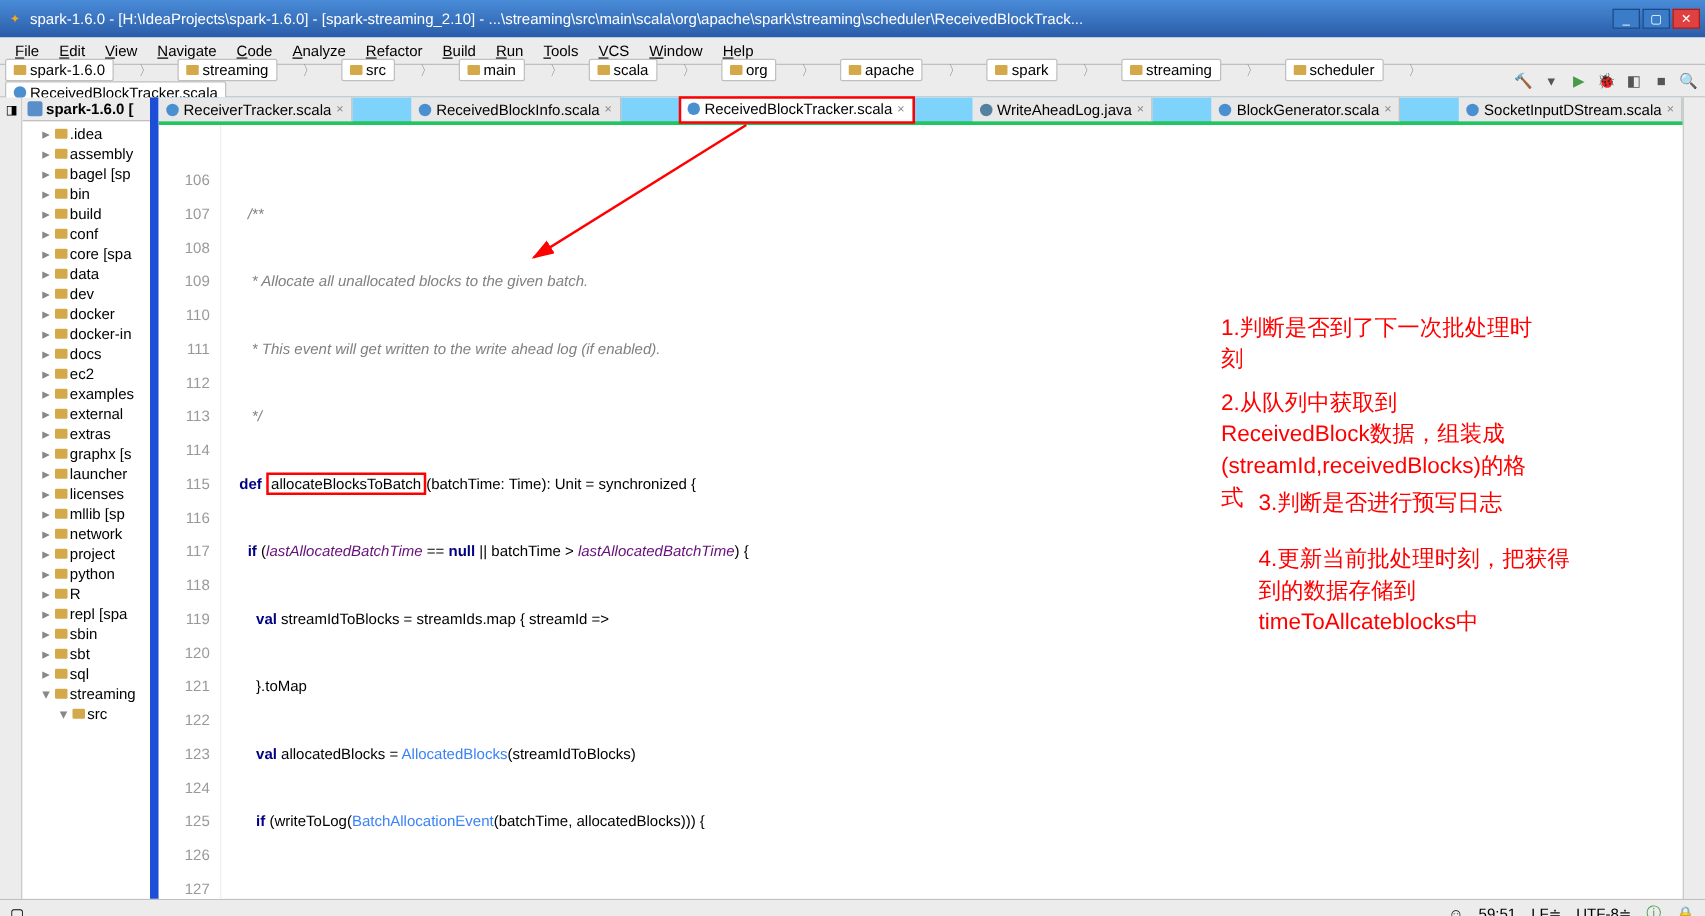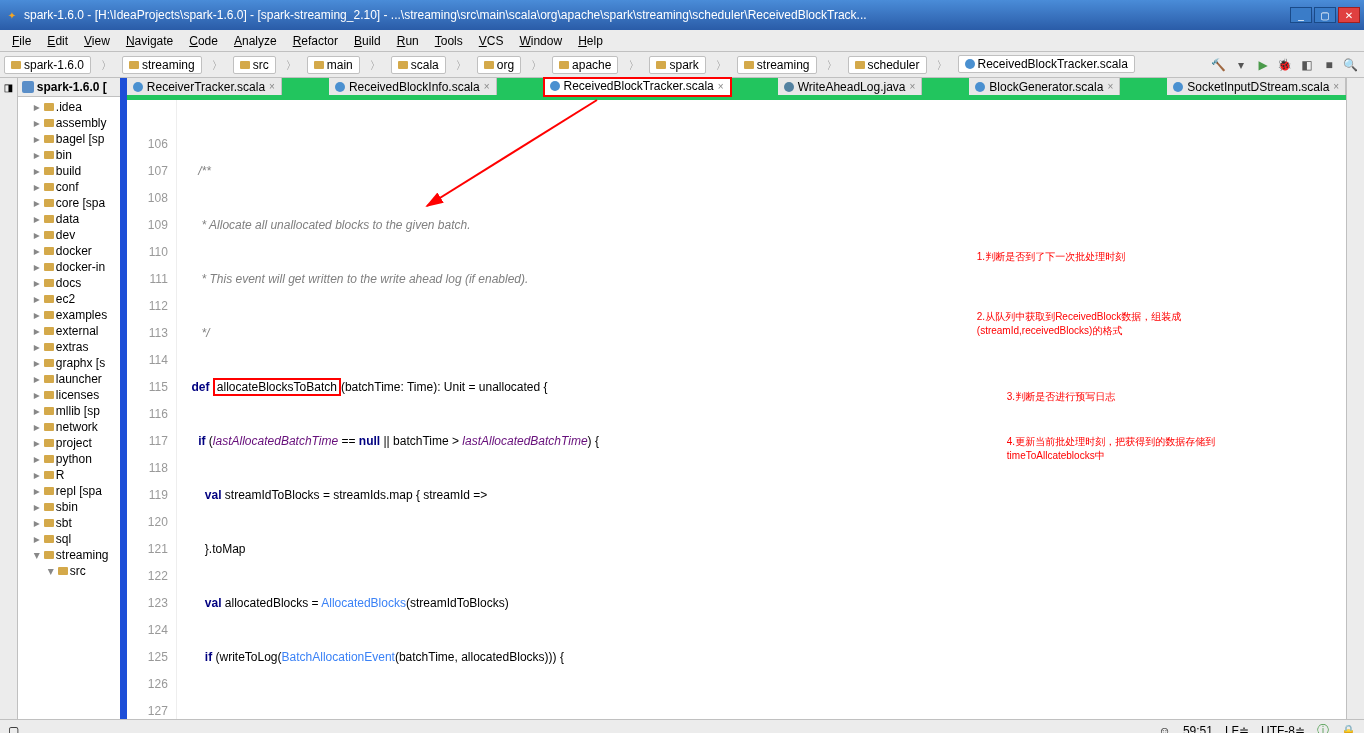--- a/index.html
+++ b/index.html
@@ -6,50 +6,50 @@
     body { background: #f0f0f0; overflow: hidden; height: 733px; width: 1364px; }
     .titlebar { background: linear-gradient(#4a8cd8, #2a5ca8); color: white; height: 30px; display: flex; align-items: center; padding: 0 4px; font-size: 12px; }
     .titlebar .icon { width: 16px; height: 16px; margin-right: 4px; display:inline-flex; align-items:center; justify-content:center; }
     .titlebar .spacer { flex: 1; }
     .win-btn { width: 22px; height: 16px; margin-left: 2px; display: inline-flex; align-items: center; justify-content: center; border: 1px solid #1a4a88; background: #3a7cc8; color:white; font-size:10px; }
     .win-btn.close { background: #e04040; border-color:#a02020; }
     .menubar { background: #ececec; height: 22px; display: flex; align-items: center; padding: 0 4px; border-bottom: 1px solid #c0c0c0; }
     .menubar span { padding: 2px 8px; cursor: default; }
     .menubar span u { text-decoration: underline; }
     .toolbar { background: #ececec; height: 26px; display: flex; align-items: center; padding: 0 4px; border-bottom: 1px solid #c0c0c0; gap: 2px; }
-    .crumb { display: inline-flex; align-items: center; background: #fff; border: 1px solid #c0c0c0; border-radius: 2px; padding: 1px 6px; margin-right: 10px; font-size: 11px; gap:3px; }
+    .crumb { display: inline-flex; align-items: center; background: #fff; border: 1px solid #c0c0c0; border-radius: 2px; padding: 1px 6px; margin-right: 20px; font-size: 11px; gap:3px; }
     .crumb.sep { background: transparent; border: none; color: #888; padding:1px 0; }
     .folder-icon { width:10px; height:8px; background:#d4a94a; display:inline-block; border-radius:1px; }
     .scala-icon { width:10px; height:10px; border-radius:50%; background:#4a90d0; display:inline-block; }
     .tool-icons { margin-left:auto; display:flex; gap:4px; }
     .tool-btn { width:18px; height:18px; display:inline-flex; align-items:center; justify-content:center; border:1px solid transparent; color:#555; }
     .main { display: flex; height: calc(733px - 22px - 22px - 26px - 22px); }
     .sidebar-left { width: 18px; background: #ececec; border-right: 1px solid #c0c0c0; display:flex; flex-direction:column; align-items:center; padding-top:4px; gap:4px; }
     .project-panel { width: 110px; background: #fff; border-right: 7px solid #1d4ed8; overflow:hidden; }
     .project-header { background: #ececec; border-bottom: 1px solid #c0c0c0; padding: 2px 4px; font-size: 11px; display:flex; align-items:center; gap:3px; }
     .tree { padding: 2px 0; font-size: 11px; }
     .tree-item { display: flex; align-items: center; padding: 1px 2px; white-space: nowrap; gap:2px; }
     .tree-item .arrow { width:10px; color:#888; display:inline-block; text-align:center; }
     .tree-item.l1 { padding-left: 14px; }
     .tree-item.l2 { padding-left: 28px; }
     .editor-area { flex: 1; display: flex; flex-direction: column; background: #fff; position:relative; }
-    .tabs { display: flex; background: #22c55e; border-bottom: 5px solid #22c55e; height:22px;gap:47px; }
+    .tabs { display: flex; background: #7dd3fc; border-bottom: 3px solid #22c55e; height:22px;gap:47px; }
     .tab { display: flex; align-items: center; padding: 2px 6px; border-right: 1px solid #c0c0c0; background: #e8e8e8; font-size: 11px; gap:4px; position:relative; }
     .tab.active { background: #fff; border-bottom: 2px solid #fff; margin-bottom:-1px; }
     .tab.highlighted { outline: 2px solid red; outline-offset:-1px; z-index:2; }
     .tab .close { color:#888; font-size:10px; cursor:pointer; }
     .code-area { flex: 1; display: flex; overflow: hidden; font-family: "Consolas", "Courier New", monospace; font-size: 14px; position:relative; }
     .gutter { width: 50px; text-align: right; padding: 4px 8px 4px 0; color: #999; background:#fff; line-height: 27px; border-right:1px solid #eee; }
     .code { flex: 1; padding: 4px 0 4px 8px; line-height: 27px; white-space: pre; position:relative; }
     .kw { color: #000080; font-weight: bold; }
     .comment { color: #808080; font-style: italic; }
     .ident { color: #660e7a; font-style: italic; }
     .ident2 { color: #3b82f6; }
     .method-highlight { border: 2px solid red; padding: 0 2px; }
-    .annotation { position: absolute; color: red; font-family: "SimSun", sans-serif; font-size: 10px; white-space:normal; width:260px; line-height:1.4; }
+    .annotation { position: absolute; color: red; font-family: "SimSun", sans-serif; font-size: 18px; white-space:normal; width:260px; line-height:1.4; }
     .arrow-svg { position:absolute; pointer-events:none; z-index:10; }
     .statusbar { height: 22px; background: #ececec; border-top: 1px solid #c0c0c0; display: flex; align-items: center; padding: 0 8px; font-size: 11px; gap:12px; }
     .statusbar .spacer { flex:1; }
     .sidebar-right { width: 18px; background: #ececec; border-left: 1px solid #c0c0c0; }
     .proj-icon { width:12px; height:12px; background:#5a8ec8; border-radius:2px; display:inline-block; }
     .green-play { color:#4a9a4a; }
     .spark-icon::before { content:"✦"; color:#f5a623; font-size:10px; }
   </style>
 </head>
 <body>
@@ -357,21 +357,21 @@
           <div>125</div>
           <div>126</div>
           <div>127</div>
         </div>
       <div class="code">
 <span style="color: rgb(153, 153, 153); display: block;"></span>
 <span style="display: block;">    <span class="comment">/**</span></span>
 <span style="display: block;">    <span class="comment"> * Allocate all unallocated blocks to the given batch.</span></span>
 <span style="display: block;">    <span class="comment"> * This event will get written to the write ahead log (if enabled).</span></span>
 <span style="display: block;">    <span class="comment"> */</span></span>
-<span style="display: block;">  <span class="kw">def</span> <span class="method-highlight">allocateBlocksToBatch</span><span>(batchTime: Time): Unit = unallocated {</span></span>
+<span style="display: block;">  <span class="kw">def</span> <span class="method-highlight">allocateBlocksToBatch</span><span>(batchTime: Time): Unit = synchronized {</span></span>
 <span style="display: block;">    <span class="kw">if</span> (<span class="ident">lastAllocatedBatchTime</span><span> == </span><span class="kw">null</span><span> || batchTime &gt; </span><span class="ident">lastAllocatedBatchTime</span>) {</span>
 <span style="display: block;">      <span class="kw">val</span><span> streamIdToBlocks = streamIds.map { streamId =&gt;</span></span>
 <span style="display: block;">      <span>}.toMap</span></span>
 <span style="display: block;">      <span class="kw">val</span><span> allocatedBlocks = </span><span class="ident2">AllocatedBlocks</span><span>(streamIdToBlocks)</span></span>
 <span style="display: block;">      <span class="kw">if</span><span> (writeToLog(</span><span class="ident2">BatchAllocationEvent</span><span>(batchTime, allocatedBlocks))) {</span></span>
 
 
 
 
 

